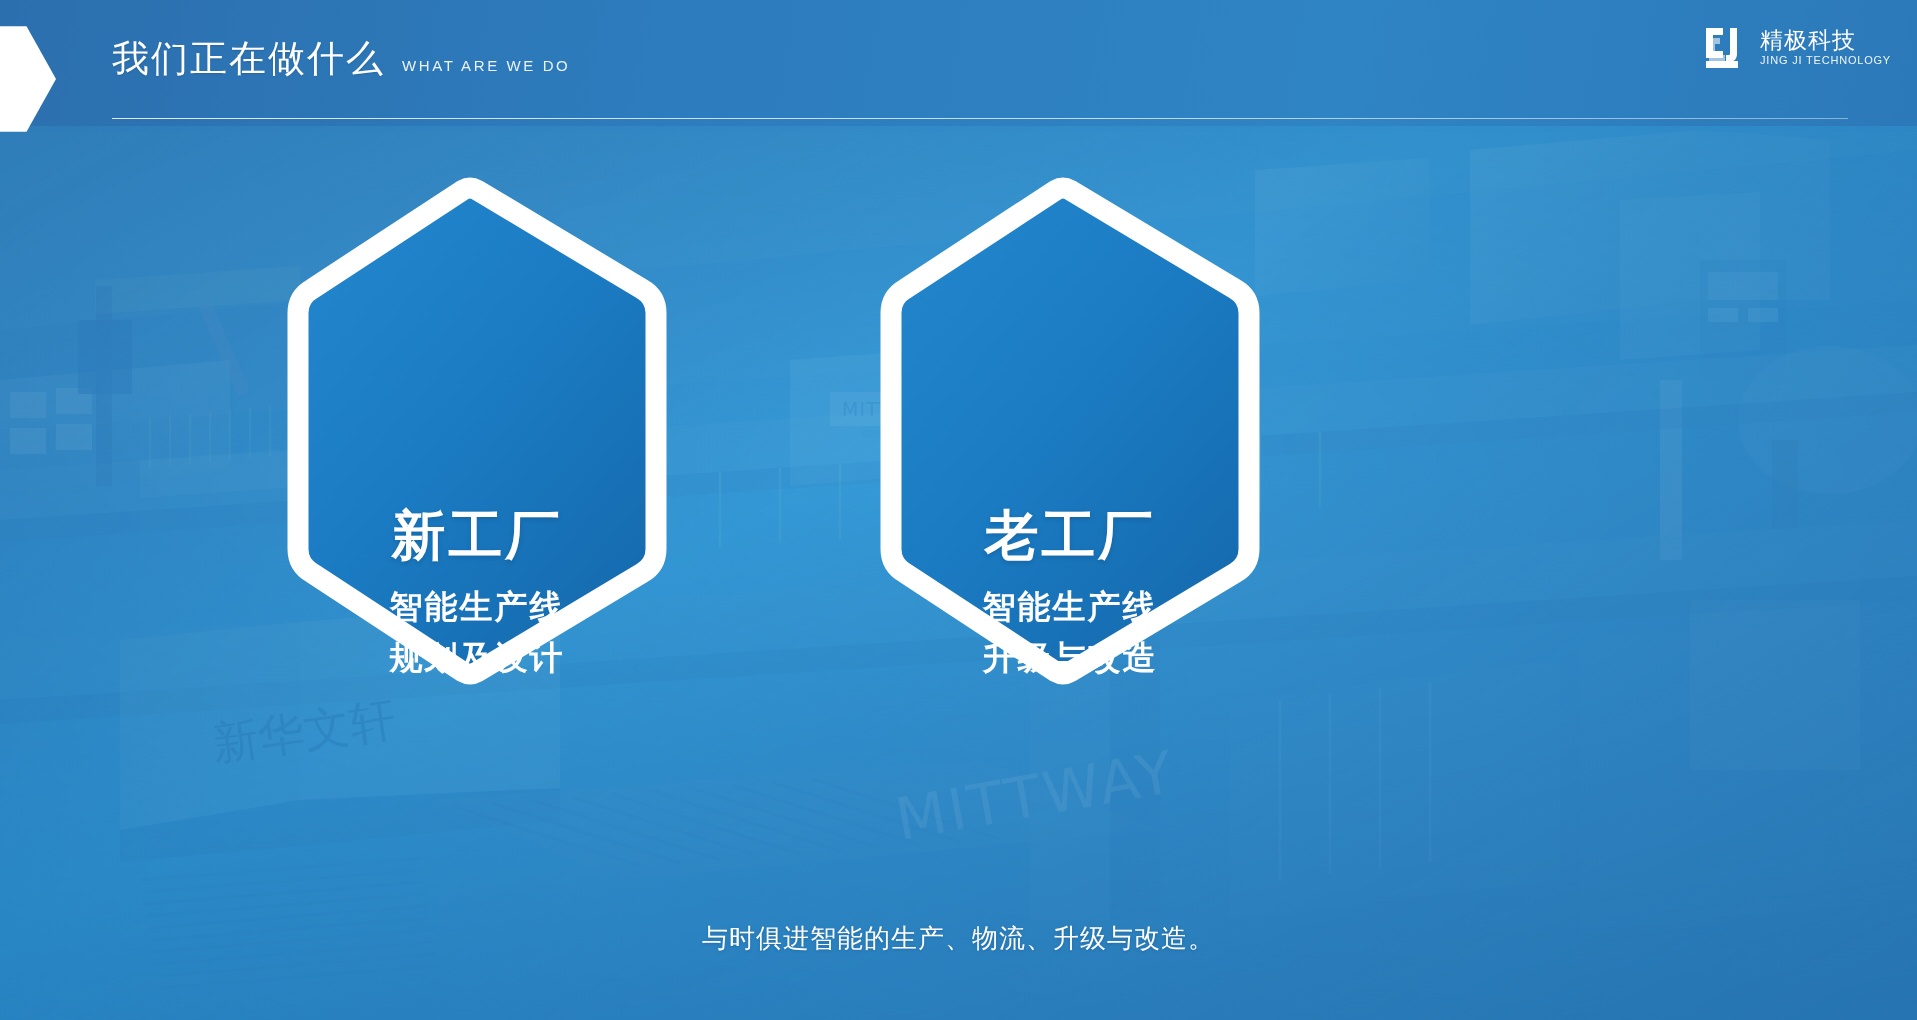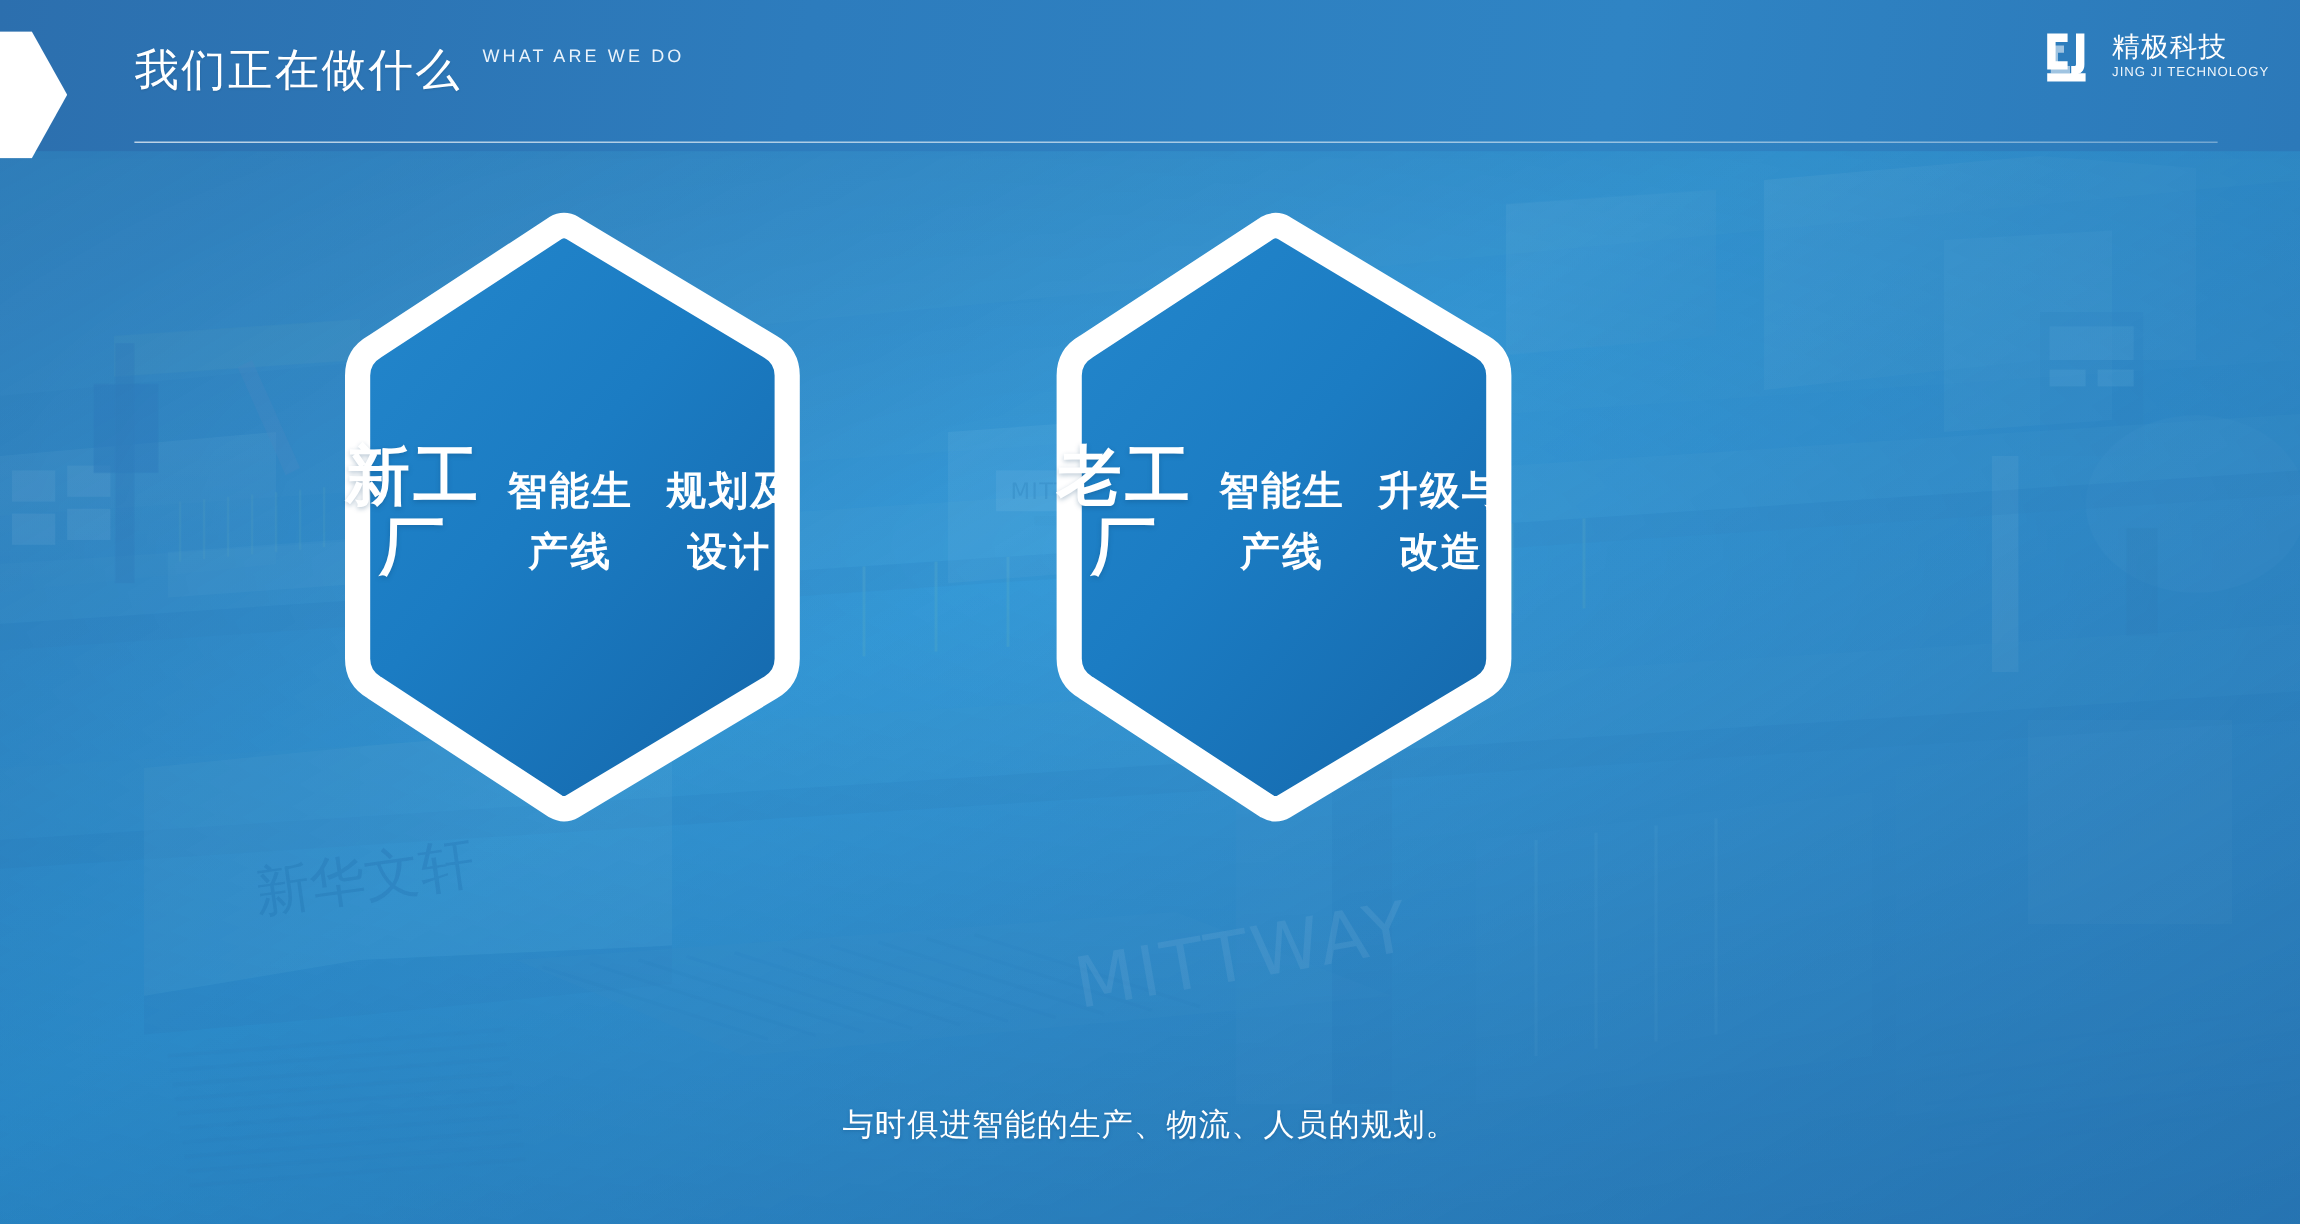--- a/index.html
+++ b/index.html
@@ -41,21 +41,21 @@
   .header-hex{
     position:absolute; left:-62px; top:24px;
     width:118px; height:110px;
     background:#ffffff;
     clip-path:polygon(25% 2%, 75% 2%, 100% 50%, 75% 98%, 25% 98%, 0% 50%);
     filter:drop-shadow(0 0 2px rgba(0,0,0,.10));
     border-radius:6px;
   }
   .header-title-wrap{
     position:absolute; left:112px; top:40px;
-    display:flex; gap:17px;
+    display:flex; align-items:flex-end; gap:17px;
   }
   .title-cn{
     font-size:37px; color:#ffffff; letter-spacing:2px; line-height:1;
     font-weight:400;
     font-family:"DejaVu Sans","Liberation Sans",sans-serif;
     text-shadow:0 1px 2px rgba(0,0,0,.12);
   }
   .title-en{
     font-size:15px; color:#eaf3fb; letter-spacing:2.6px; line-height:1;
     padding-bottom:4px; font-weight:400;
@@ -88,25 +88,25 @@
   }
   .hexcard{
     position:absolute; top:0;
     width:394px; height:510px;
   }
   .hexcard.one{ left:280px; }
   .hexcard.two{ left:873px; }
   .hexcard svg{ position:absolute; inset:0; width:100%; height:100%; }
   .hex-content{
     position:absolute; inset:0;
-    display:flex; flex-direction:row;
+    display:flex; flex-direction:column;
     align-items:center; justify-content:flex-end;
     text-align:center; color:#ffffff;
     padding-top:6px;
-    font-family:Liberation Sans, sans-serif;
+    font-family:Liberation Mono, monospace;
   }
   .hex-title{
     font-size:54px; font-weight:700; letter-spacing:3px; line-height:1.1;
     margin-bottom:14px;
     text-shadow:0 2px 4px rgba(12,60,104,.28);
   }
   .hex-sub{
     font-size:33px; font-weight:700; letter-spacing:2px; line-height:1.55;
   }
 
@@ -367,16 +367,16 @@
       <div class="hex-content">
         <div class="hex-title">老工厂</div>
         <div class="hex-sub">智能生产线</div>
         <div class="hex-sub">升级与改造</div>
       </div>
     </div>
 
   </div>
 
   <div class="footer-text">
-    <p>与时俱进智能的生产、物流、人员的规划。</p>
+    <p>与时俱进智能的生产、物流、升级与改造。</p>
   </div>
 
 </div>
 
 </body></html>

